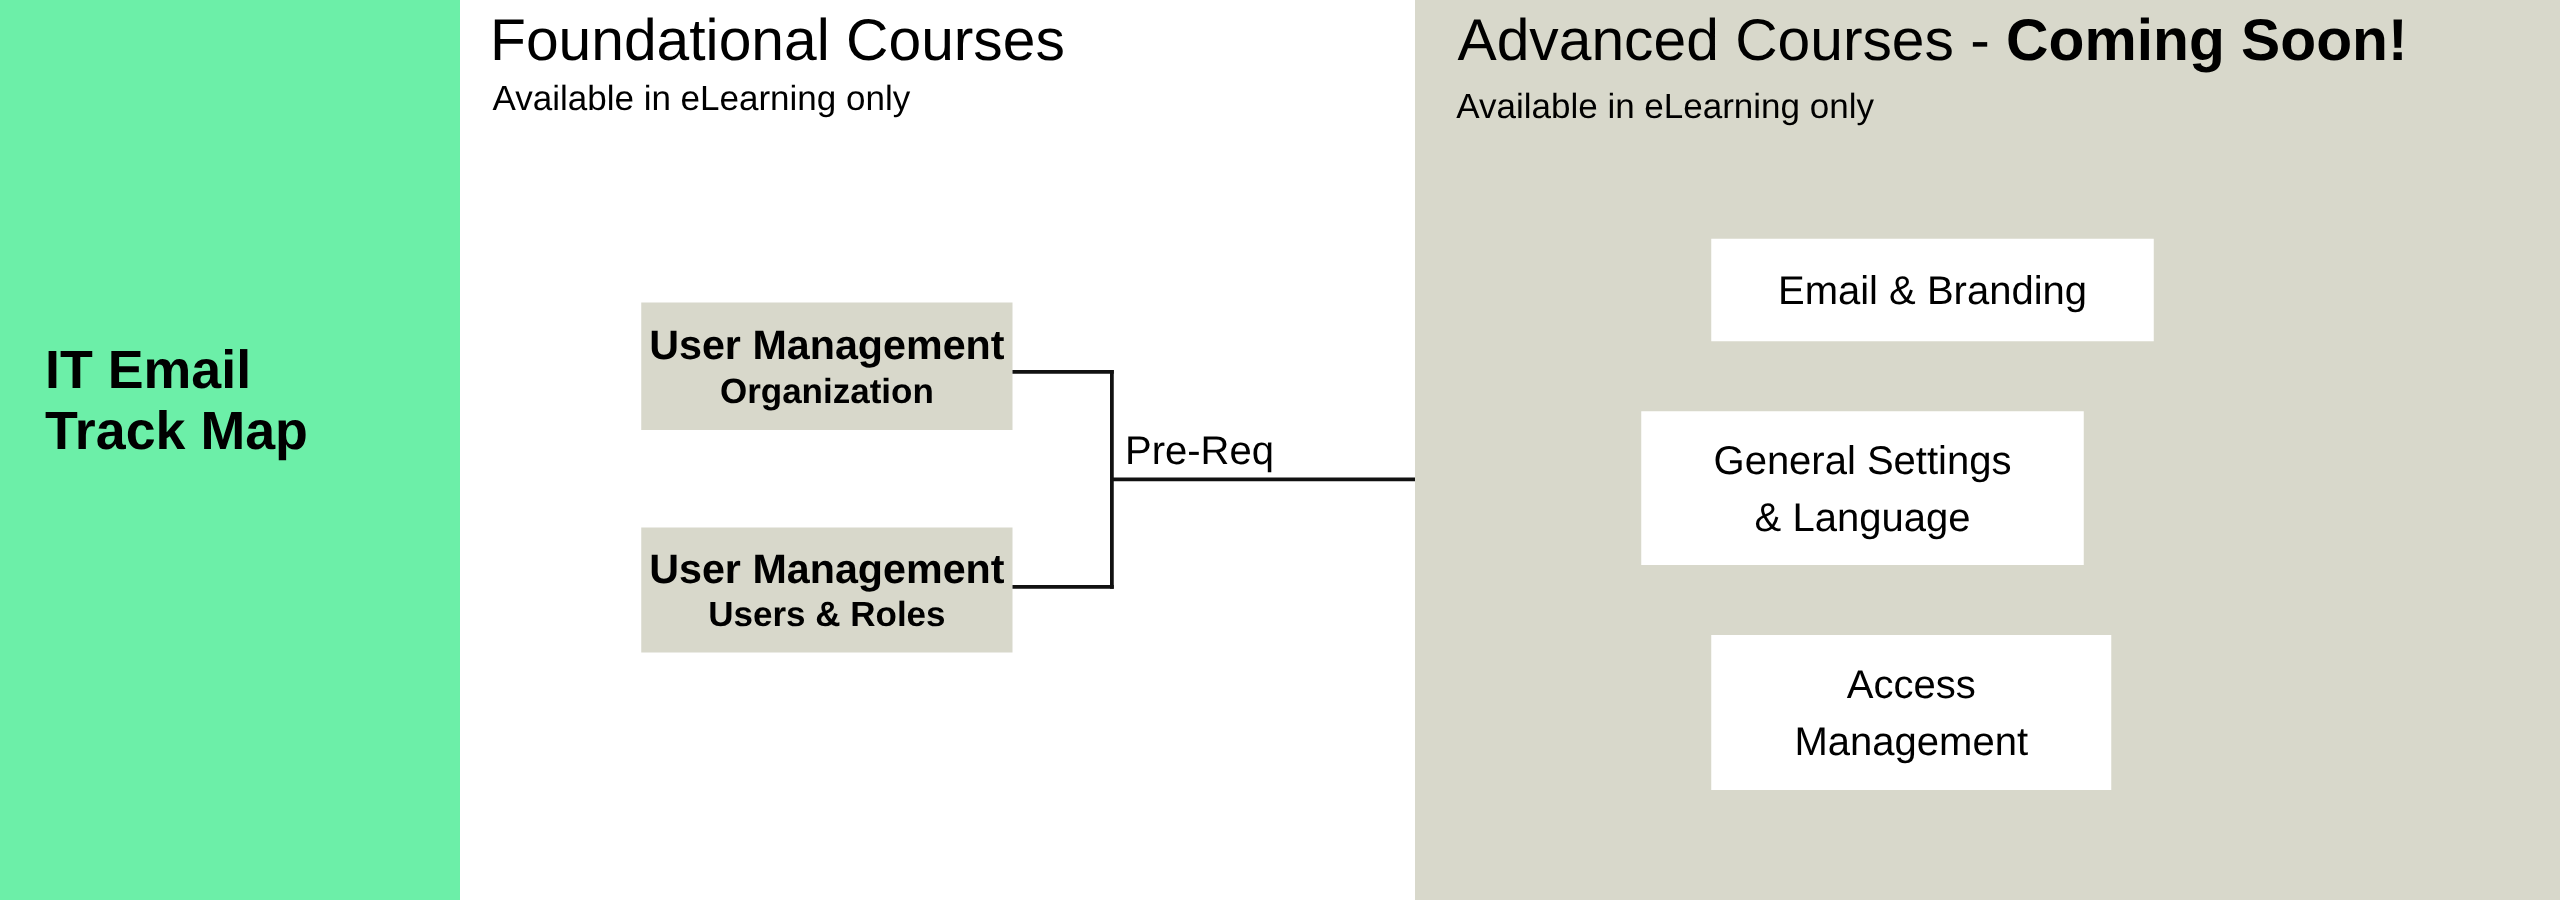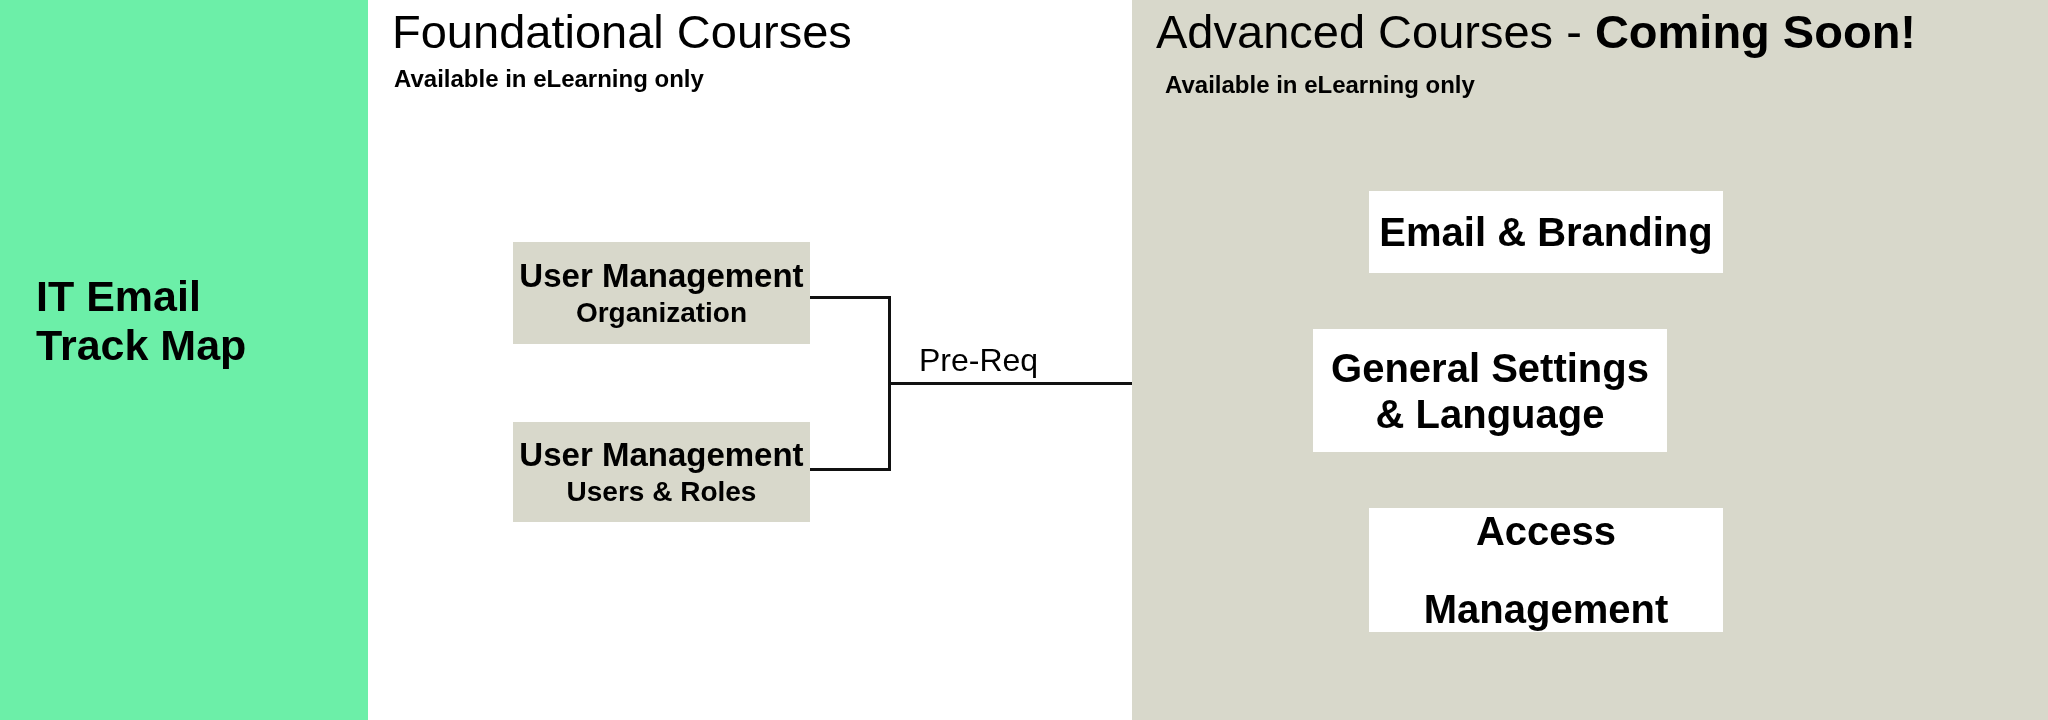--- a/index.html
+++ b/index.html
@@ -46,23 +46,23 @@
     background: #ffffff;
   }
   .section-title {
     position: absolute;
     font-size: 47px;
     line-height: 56px;
     font-weight: normal;
   }
   .section-subtitle {
     position: absolute;
-    font-size: 24px;
+    font-size: 28px;
     line-height: 34px;
-    font-weight: bold;
+    font-weight: normal;
   }
   .panel-foundational .section-title { left: 24px; top: 4px; }
   .panel-foundational .section-subtitle { left: 26px; top: 62px; }
 
   .course-box {
     position: absolute;
     display: flex;
     flex-direction: column;
     align-items: center;
     justify-content: center;
@@ -76,42 +76,42 @@
   .course-title { font-size: 33px; line-height: 40px; font-weight: bold; }
   .course-sub   { font-size: 28px; line-height: 34px; font-weight: bold; }
 
   
   .panel-advanced {
     position: absolute;
     left: 1132px; top: 0;
     width: 916px; height: 720px;
     background: var(--panel-bg);
   }
-  .panel-advanced .section-title { left: 24px; top: 4px; }
+  .panel-advanced .section-title { left: 34px; top: 4px; }
   .panel-advanced .section-subtitle { left: 33px; top: 68px; }
   .title-bold { font-weight: bold; }
 
   #box-email   { left: 1369px; top: 191px; width: 354px; height: 82px;  }
   #box-general { left: 1313px; top: 329px; width: 354px; height: 123px; }
-  #box-access  { left: 1369px; top: 508px; width: 354px; height: 124px; justify-content: space-between; }
-  .adv-line { font-size: 40px; line-height: 46px; font-weight: bold; }
+  #box-access  { left: 1369px; top: 508px; width: 320px; height: 124px; }
+  .adv-line { font-size: 32px; line-height: 46px; font-weight: normal; }
 
   
   .cline { position: absolute; background: var(--line-color); }
   #line-stub-org    { left: 810px;  top: 296px; width: 81px;  height: 3px; }
   #line-stub-roles  { left: 810px;  top: 468px; width: 81px;  height: 3px; }
   #line-bracket-left  { left: 888px;  top: 296px; width: 3px; height: 175px; }
   #line-middle      { left: 888px;  top: 382px; width: 481px; height: 3px; }
   #line-bracket-right { left: 1132px; top: 222px; width: 3px; height: 351px; }
   #line-top         { left: 1132px; top: 222px; width: 237px; height: 3px; }
   #line-bottom      { left: 1132px; top: 570px; width: 237px; height: 3px; }
 
   .prereq-label {
     position: absolute;
-    left: 919px; top: 340px;
+    left: 900px; top: 340px;
     font-size: 32px;
     line-height: 40px;
     font-weight: normal;
   }
 </style>
 </head>
 <body>
 
 <div class="stage">
 

